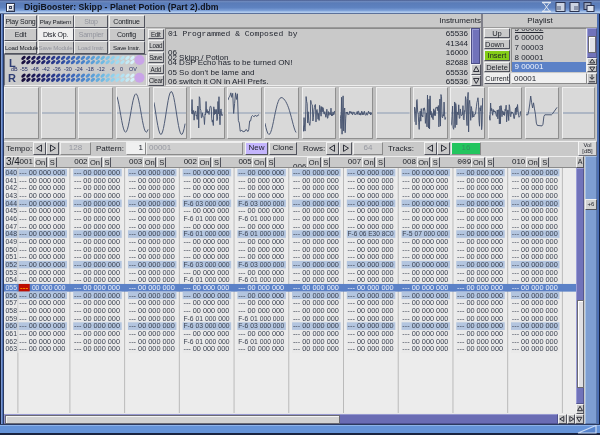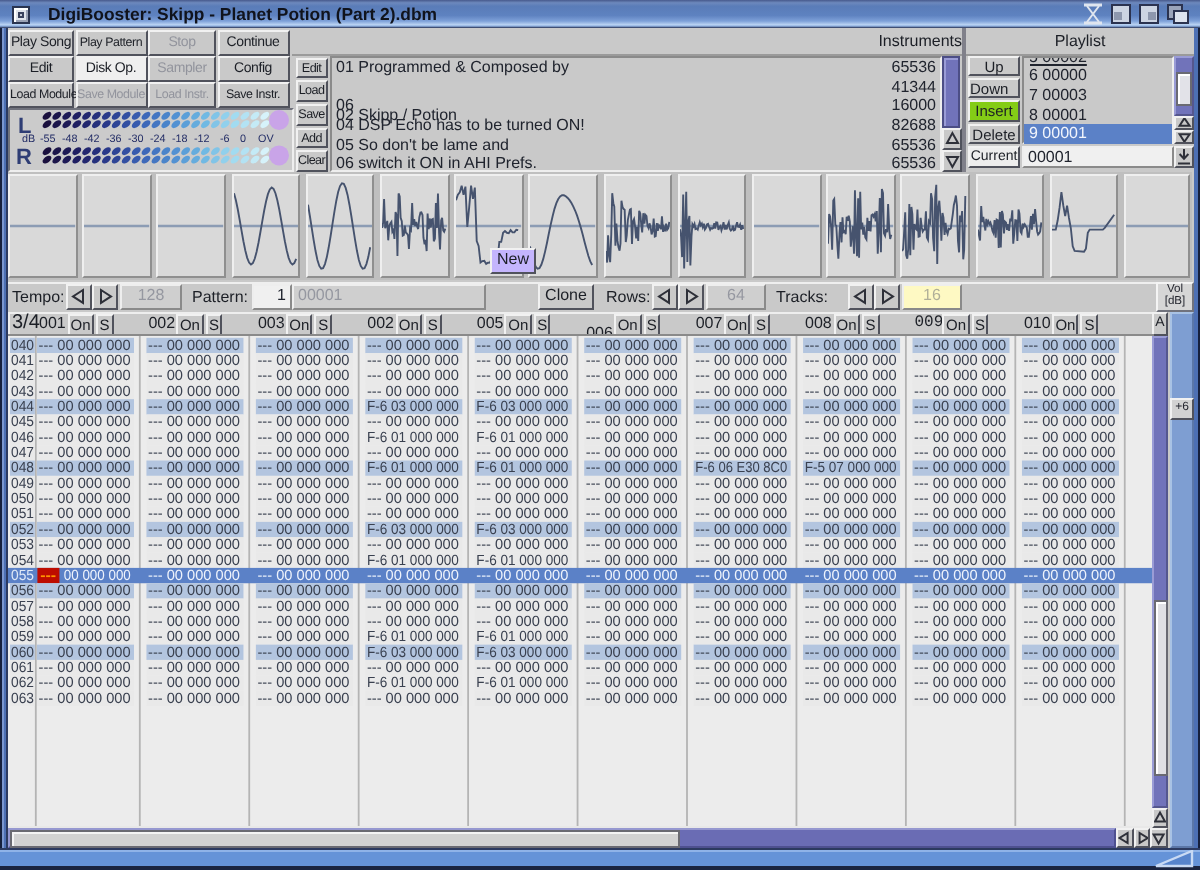--- a/index.html
+++ b/index.html
@@ -151,21 +151,21 @@
     <text x="115" y="15.9" font-family="Liberation Sans" font-size="5.4" fill="#232d66">0</text>
     <text x="124" y="15.9" font-family="Liberation Sans" font-size="5.4" fill="#232d66">OV</text>
   </svg>
 <div class="abs" style="left:146px;top:15px;width:335px;height:12.5px;font-size:8px;color:#1c1f26;text-align:right;line-height:12px;border-bottom:1px solid #9a9a9a;">Instruments</div>
 <div class="btn" style="left:147.5px;top:28.6px;width:16.5px;height:10.8px;background:#c9c9c9;border-top:1px solid #f1f1f1;border-left:1px solid #f1f1f1;border-bottom:1px solid #50525c;border-right:1px solid #50525c;font-size:6.3px;line-height:9.5px;text-align:center;color:#1c1f26;letter-spacing:-0.3px;">Edit</div>
 <div class="btn" style="left:147.5px;top:40.3px;width:16.5px;height:10.8px;background:#c9c9c9;border-top:1px solid #f1f1f1;border-left:1px solid #f1f1f1;border-bottom:1px solid #50525c;border-right:1px solid #50525c;font-size:6.3px;line-height:9.5px;text-align:center;color:#1c1f26;letter-spacing:-0.3px;">Load</div>
 <div class="btn" style="left:147.5px;top:52.0px;width:16.5px;height:10.8px;background:#c9c9c9;border-top:1px solid #f1f1f1;border-left:1px solid #f1f1f1;border-bottom:1px solid #50525c;border-right:1px solid #50525c;font-size:6.3px;line-height:9.5px;text-align:center;color:#1c1f26;letter-spacing:-0.3px;">Save</div>
 <div class="btn" style="left:147.5px;top:63.699999999999996px;width:16.5px;height:10.8px;background:#c9c9c9;border-top:1px solid #f1f1f1;border-left:1px solid #f1f1f1;border-bottom:1px solid #50525c;border-right:1px solid #50525c;font-size:6.3px;line-height:9.5px;text-align:center;color:#1c1f26;letter-spacing:-0.3px;">Add</div>
 <div class="btn" style="left:147.5px;top:75.4px;width:16.5px;height:10.8px;background:#c9c9c9;border-top:1px solid #f1f1f1;border-left:1px solid #f1f1f1;border-bottom:1px solid #50525c;border-right:1px solid #50525c;font-size:6.3px;line-height:9.5px;text-align:center;color:#1c1f26;letter-spacing:-0.3px;">Clear</div>
 <div class="abs" style="left:165px;top:28px;width:306px;height:58px;background:#c9c9c9;border-top:1px solid #8a8a8a;border-left:1px solid #8a8a8a;border-bottom:1px solid #eeeeee;border-right:1px solid #eeeeee;"></div>
-<div class="abs" style="left:168px;top:29.2px;width:250px;height:9.6px;font-size:8px;color:#20242e;line-height:9.6px;white-space:nowrap;">01 Programmed &amp; Composed by</div>
+<div class="abs" style="left:168px;top:29.2px;width:250px;height:9.6px;font-size:8px;color:#20242e;line-height:9.6px;white-space:nowrap;font-family:Liberation Mono, monospace;">01 Programmed &amp; Composed by</div>
 <div class="abs" style="left:400px;top:29.2px;width:68px;height:9.6px;font-size:8px;color:#20242e;line-height:9.6px;text-align:right;">65536</div>
 <div class="abs" style="left:168px;top:53px;width:250px;height:9.6px;font-size:8px;color:#20242e;line-height:9.6px;white-space:nowrap;">02 Skipp / Potion</div>
 <div class="abs" style="left:400px;top:38.8px;width:68px;height:9.6px;font-size:8px;color:#20242e;line-height:9.6px;text-align:right;">41344</div>
 <div class="abs" style="left:168px;top:48.4px;width:250px;height:9.6px;font-size:8px;color:#20242e;line-height:9.6px;white-space:nowrap;">06</div>
 <div class="abs" style="left:400px;top:48.4px;width:68px;height:9.6px;font-size:8px;color:#20242e;line-height:9.6px;text-align:right;">16000</div>
 <div class="abs" style="left:168px;top:58.0px;width:250px;height:9.6px;font-size:8px;color:#20242e;line-height:9.6px;white-space:nowrap;">04 DSP Echo has to be turned ON!</div>
 <div class="abs" style="left:400px;top:58.0px;width:68px;height:9.6px;font-size:8px;color:#20242e;line-height:9.6px;text-align:right;">82688</div>
 <div class="abs" style="left:168px;top:67.6px;width:250px;height:9.6px;font-size:8px;color:#20242e;line-height:9.6px;white-space:nowrap;">05 So don't be lame and</div>
 <div class="abs" style="left:400px;top:67.6px;width:68px;height:9.6px;font-size:8px;color:#20242e;line-height:9.6px;text-align:right;">65536</div>
 <div class="abs" style="left:168px;top:77.2px;width:250px;height:9.6px;font-size:8px;color:#20242e;line-height:9.6px;white-space:nowrap;">06 switch it ON in AHI Prefs.</div>
@@ -283,21 +283,21 @@
   </div>
 <div class="abs" style="left:46px;top:142px;width:13px;height:12.5px;background:#c9c9c9;border-top:1px solid #f1f1f1;border-left:1px solid #f1f1f1;border-bottom:1px solid #50525c;border-right:1px solid #50525c;">
     <svg width="11" height="10.5" viewBox="0 0 11 10.5" style="position:absolute;left:0;top:0;">
       <polygon points="3.5,2.0 3.5,8.4 8.5,5.2" fill="none" stroke="#2e3039" stroke-width="1.0"></polygon>
     </svg>
   </div>
 <div class="abs" style="left:60px;top:142px;width:31px;height:12.5px;background:#cfcfcf;border-top:1px solid #eeeeee;border-left:1px solid #eeeeee;border-bottom:1px solid #8a8a8a;border-right:1px solid #8a8a8a;font-size:8px;color:rgba(70,75,95,0.42);line-height:10.5px;text-align:center;">128</div>
 <div class="abs" style="left:96px;top:143px;width:32px;height:11px;font-size:8px;color:#1c1f26;line-height:11px;white-space:nowrap;">Pattern:</div>
 <div class="abs" style="left:126px;top:142px;width:20px;height:12.5px;background:#f0f0f0;border-top:1px solid #eeeeee;border-left:1px solid #eeeeee;border-bottom:1px solid #8a8a8a;border-right:1px solid #8a8a8a;font-size:8px;color:#20242e;line-height:10.5px;text-align:right;padding-right:2px;">1</div>
 <div class="abs" style="left:146px;top:142px;width:97px;height:12.5px;background:#cfcfcf;border-top:1px solid #eeeeee;border-left:1px solid #eeeeee;border-bottom:1px solid #8a8a8a;border-right:1px solid #8a8a8a;font-size:8px;color:rgba(70,75,95,0.42);line-height:10.5px;text-align:left;padding-left:2px;">00001</div>
-<div class="btn" style="left:245px;top:124px;width:23px;height:12.5px;background:#c4b5fd;border-top:1px solid #f1f1f1;border-left:1px solid #f1f1f1;border-bottom:1px solid #50525c;border-right:1px solid #50525c;font-size:8px;line-height:10.5px;text-align:center;color:#1c1f26;">New</div>
+<div class="btn" style="left:245px;top:142px;width:23px;height:12.5px;background:#c4b5fd;border-top:1px solid #f1f1f1;border-left:1px solid #f1f1f1;border-bottom:1px solid #50525c;border-right:1px solid #50525c;font-size:8px;line-height:10.5px;text-align:center;color:#1c1f26;">New</div>
 <div class="btn" style="left:269px;top:142px;width:28px;height:12.5px;background:#c9c9c9;border-top:1px solid #f1f1f1;border-left:1px solid #f1f1f1;border-bottom:1px solid #50525c;border-right:1px solid #50525c;font-size:8px;line-height:10.5px;text-align:center;color:#1c1f26;">Clone</div>
 <div class="abs" style="left:303px;top:143px;width:26px;height:11px;font-size:8px;color:#1c1f26;line-height:11px;white-space:nowrap;">Rows:</div>
 <div class="abs" style="left:326px;top:142px;width:13px;height:12.5px;background:#c9c9c9;border-top:1px solid #f1f1f1;border-left:1px solid #f1f1f1;border-bottom:1px solid #50525c;border-right:1px solid #50525c;">
     <svg width="11" height="10.5" viewBox="0 0 11 10.5" style="position:absolute;left:0;top:0;">
       <polygon points="7.5,2.0 7.5,8.4 2.5,5.2" fill="none" stroke="#2e3039" stroke-width="1.0"></polygon>
     </svg>
   </div>
 <div class="abs" style="left:339px;top:142px;width:13px;height:12.5px;background:#c9c9c9;border-top:1px solid #f1f1f1;border-left:1px solid #f1f1f1;border-bottom:1px solid #50525c;border-right:1px solid #50525c;">
     <svg width="11" height="10.5" viewBox="0 0 11 10.5" style="position:absolute;left:0;top:0;">
       <polygon points="3.5,2.0 3.5,8.4 8.5,5.2" fill="none" stroke="#2e3039" stroke-width="1.0"></polygon>
@@ -308,21 +308,21 @@
 <div class="abs" style="left:424px;top:142px;width:13px;height:12.5px;background:#c9c9c9;border-top:1px solid #f1f1f1;border-left:1px solid #f1f1f1;border-bottom:1px solid #50525c;border-right:1px solid #50525c;">
     <svg width="11" height="10.5" viewBox="0 0 11 10.5" style="position:absolute;left:0;top:0;">
       <polygon points="7.5,2.0 7.5,8.4 2.5,5.2" fill="none" stroke="#2e3039" stroke-width="1.0"></polygon>
     </svg>
   </div>
 <div class="abs" style="left:437px;top:142px;width:13px;height:12.5px;background:#c9c9c9;border-top:1px solid #f1f1f1;border-left:1px solid #f1f1f1;border-bottom:1px solid #50525c;border-right:1px solid #50525c;">
     <svg width="11" height="10.5" viewBox="0 0 11 10.5" style="position:absolute;left:0;top:0;">
       <polygon points="3.5,2.0 3.5,8.4 8.5,5.2" fill="none" stroke="#2e3039" stroke-width="1.0"></polygon>
     </svg>
   </div>
-<div class="abs" style="left:451px;top:142px;width:30px;height:12.5px;background:#fef9c3;border-top:1px solid #eeeeee;border-left:1px solid #eeeeee;border-bottom:1px solid #8a8a8a;border-right:1px solid #8a8a8a;font-size:8px;color:rgba(70,75,95,0.42);line-height:10.5px;text-align:center;">16</div>
+<div class="abs" style="left:451px;top:142px;width:30px;height:12.5px;background:#22c55e;border-top:1px solid #eeeeee;border-left:1px solid #eeeeee;border-bottom:1px solid #8a8a8a;border-right:1px solid #8a8a8a;font-size:8px;color:rgba(70,75,95,0.42);line-height:10.5px;text-align:center;">16</div>
 <div class="abs" style="left:578px;top:140.5px;width:19px;height:15px;background:#d6d6d6;border-top:1px solid #f4f4f4;border-left:1px solid #f4f4f4;border-bottom:1px solid #70727c;border-right:1px solid #70727c;font-size:5.8px;line-height:6.6px;text-align:center;color:#23252e;">Vol<br>[dB]</div>
 <div class="abs" style="left:4px;top:155.5px;width:573px;height:12.5px;background:#c9c9c9;border-top:1px solid #eeeeee;border-left:1px solid #eeeeee;border-bottom:1px solid #8a8a8a;border-right:1px solid #8a8a8a;"></div>
 <div class="abs" style="left:6px;top:157px;width:16px;height:10px;font-size:10px;color:#1c1f26;line-height:10px;">3/4</div>
 <div class="abs" style="left:19.5px;top:157px;width:16px;height:10px;font-size:8px;color:#1c1f26;line-height:10px;">001</div>
 <div class="btn" style="left:33.5px;top:156.5px;width:13.5px;height:11px;background:#c9c9c9;border-top:1px solid #f1f1f1;border-left:1px solid #f1f1f1;border-bottom:1px solid #50525c;border-right:1px solid #50525c;font-size:7.5px;line-height:9px;text-align:center;color:#1c1f26;">On</div>
 <div class="btn" style="left:48.0px;top:156.5px;width:8.5px;height:11px;background:#c9c9c9;border-top:1px solid #f1f1f1;border-left:1px solid #f1f1f1;border-bottom:1px solid #50525c;border-right:1px solid #50525c;font-size:7.5px;line-height:9px;text-align:center;color:#1c1f26;">S</div>
 <div class="abs" style="left:74.22px;top:157px;width:16px;height:10px;font-size:8px;color:#1c1f26;line-height:10px;">002</div>
 <div class="btn" style="left:88.22px;top:156.5px;width:13.5px;height:11px;background:#c9c9c9;border-top:1px solid #f1f1f1;border-left:1px solid #f1f1f1;border-bottom:1px solid #50525c;border-right:1px solid #50525c;font-size:7.5px;line-height:9px;text-align:center;color:#1c1f26;">On</div>
 <div class="btn" style="left:102.72px;top:156.5px;width:8.5px;height:11px;background:#c9c9c9;border-top:1px solid #f1f1f1;border-left:1px solid #f1f1f1;border-bottom:1px solid #50525c;border-right:1px solid #50525c;font-size:7.5px;line-height:9px;text-align:center;color:#1c1f26;">S</div>
 <div class="abs" style="left:128.94px;top:157px;width:16px;height:10px;font-size:8px;color:#1c1f26;line-height:10px;">003</div>

